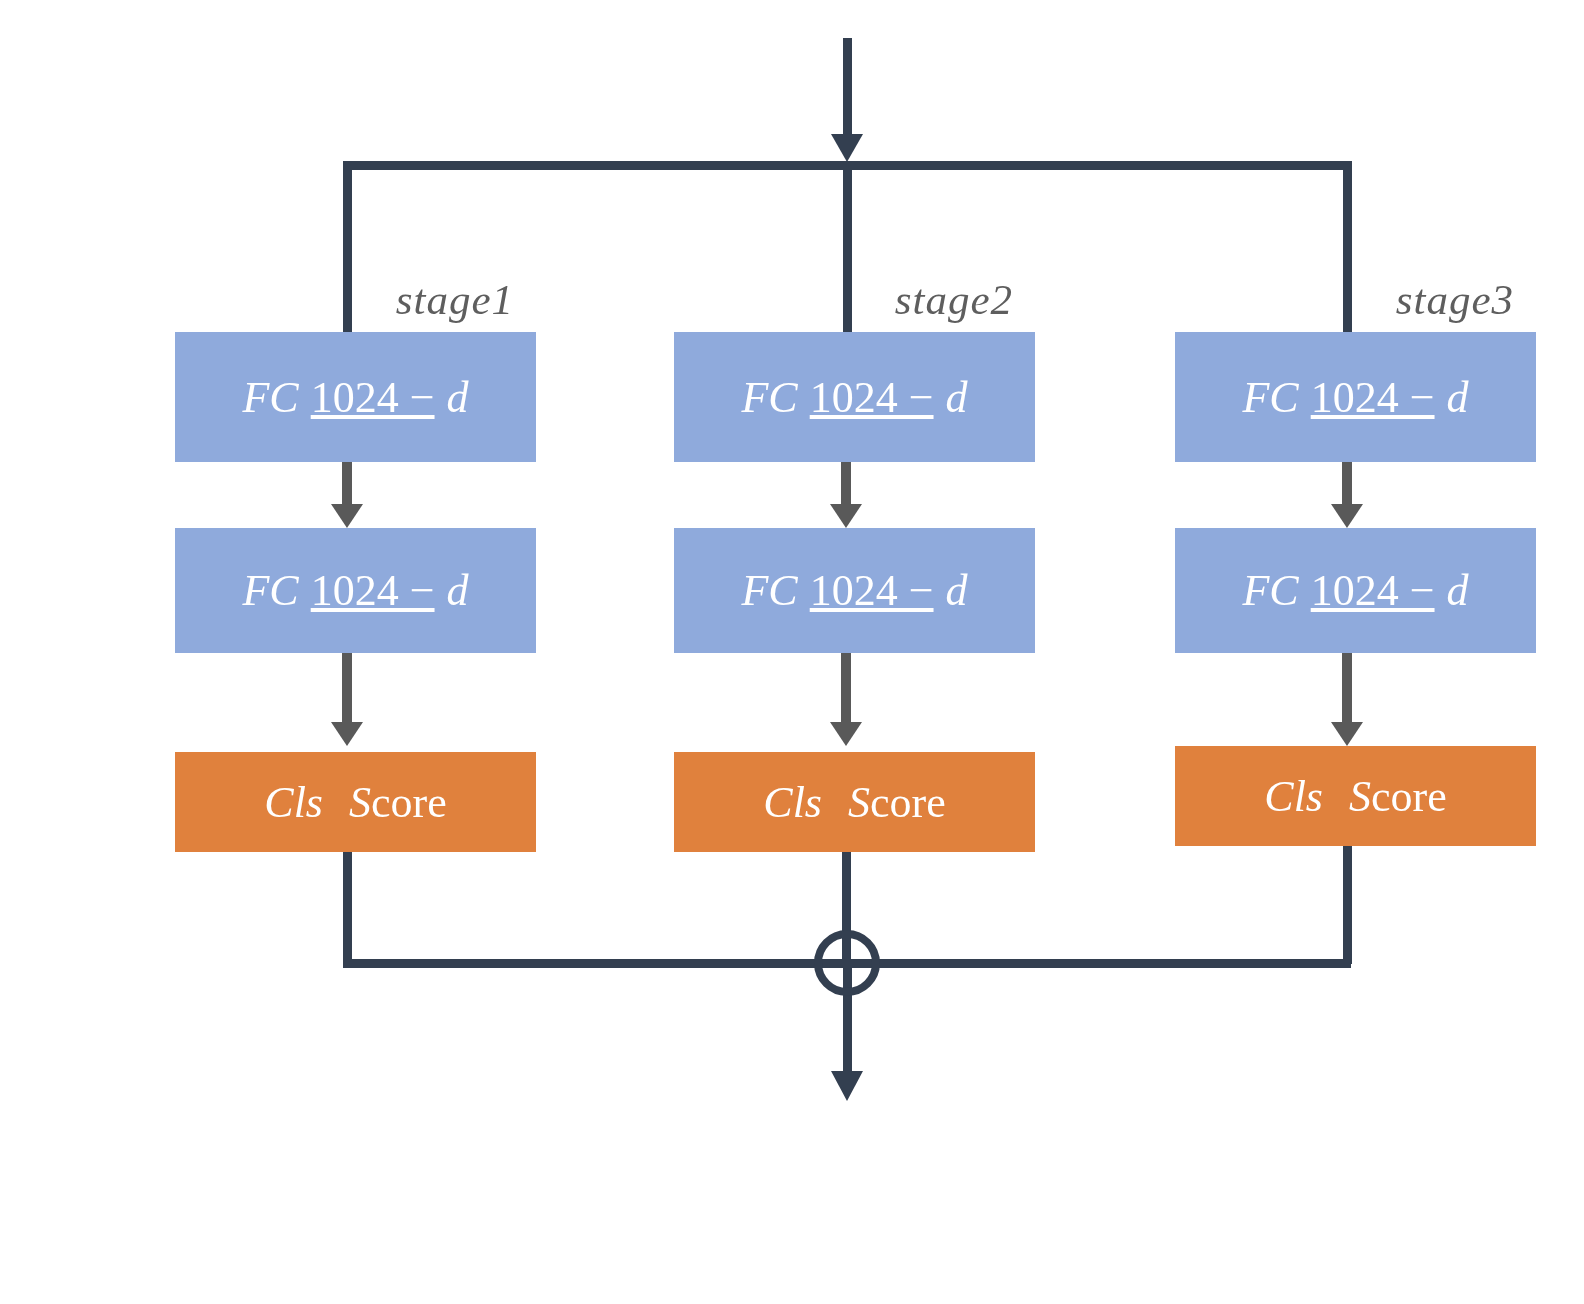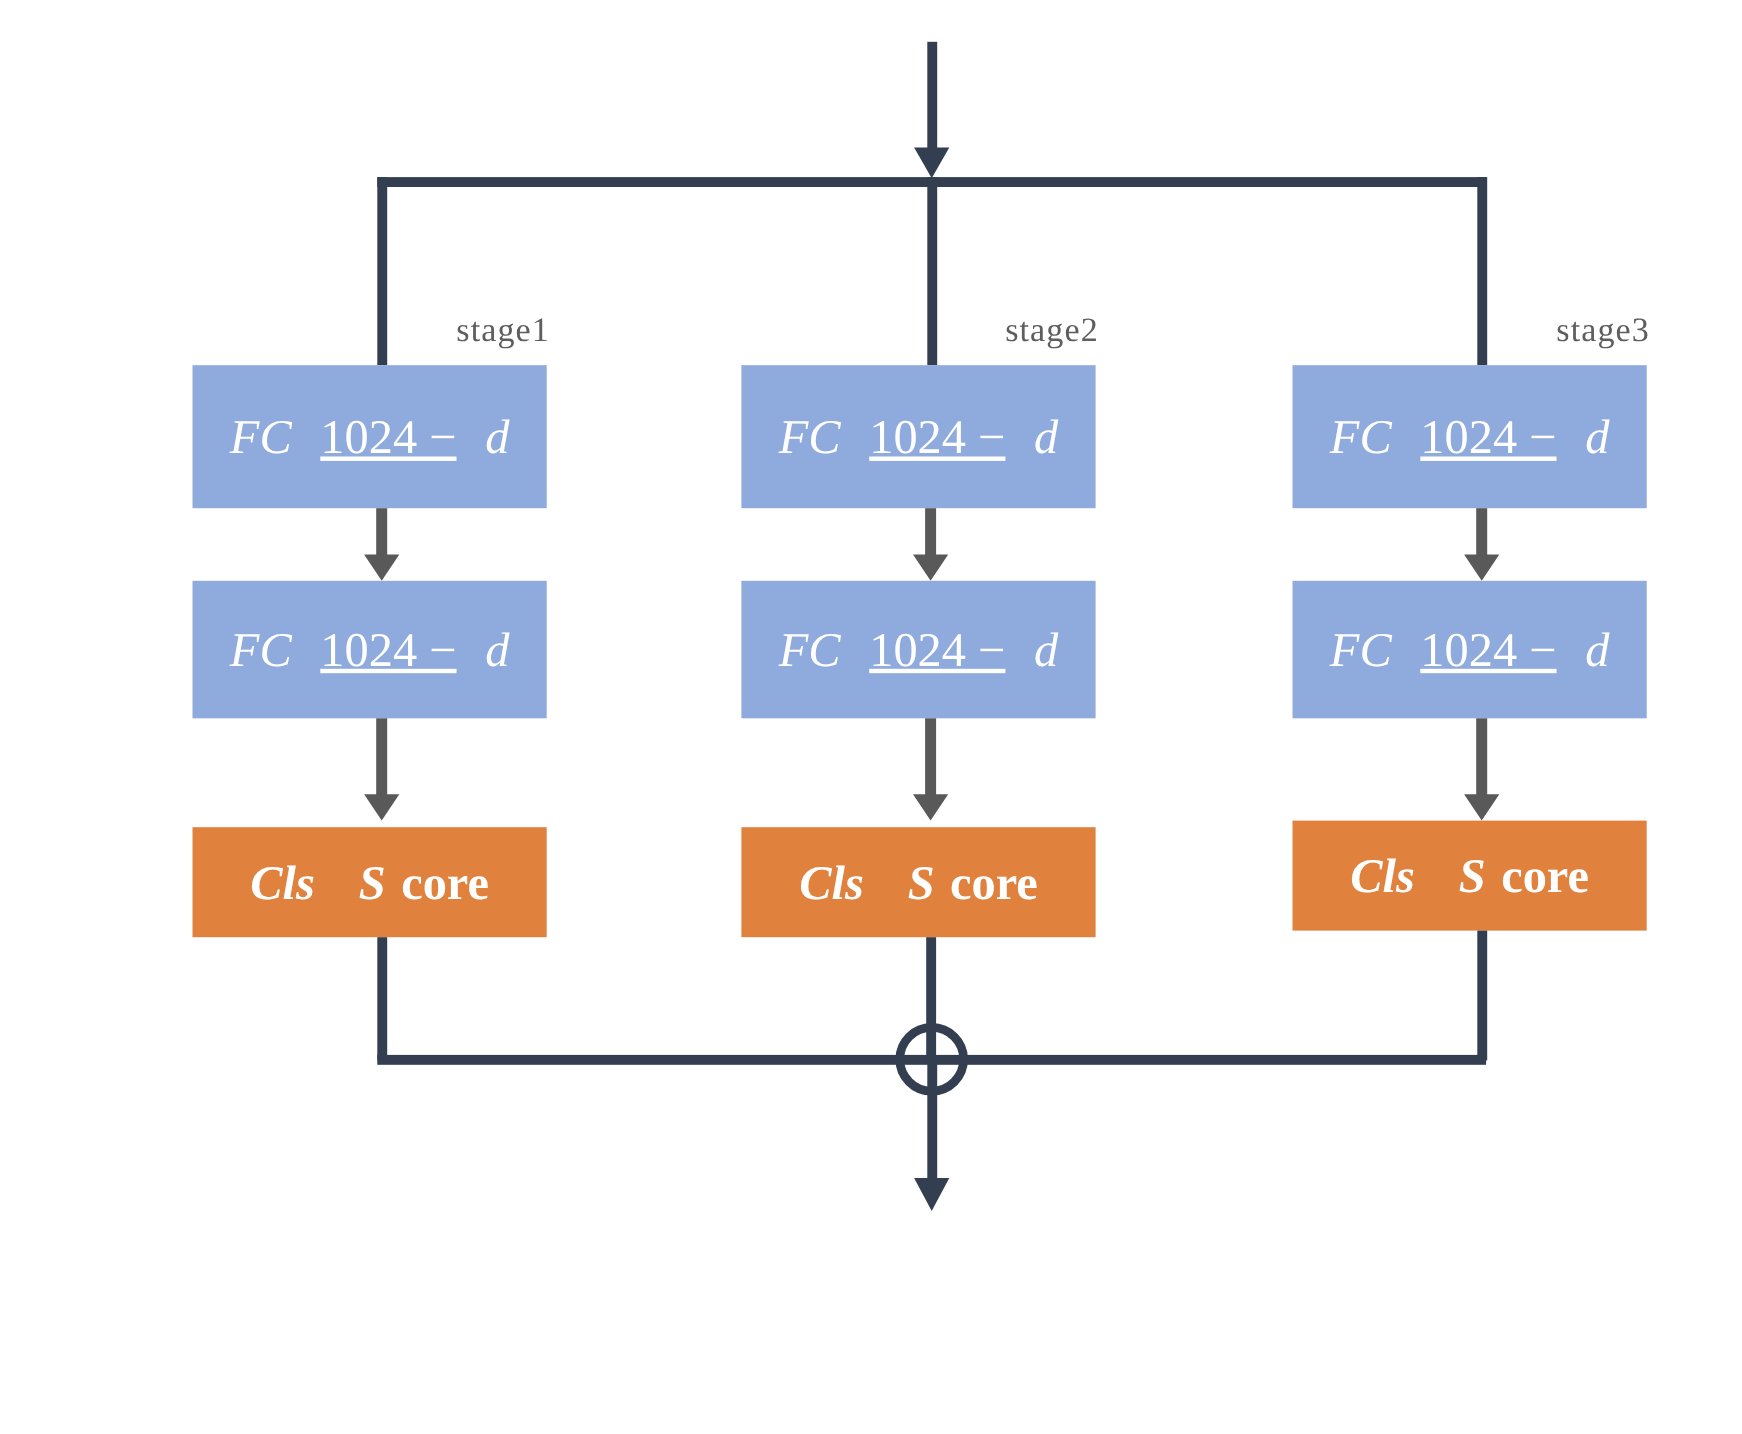--- a/index.html
+++ b/index.html
@@ -35,32 +35,32 @@
     border:8px solid var(--line_navy);
     border-radius:50%;
     background:transparent;
   }
   
   .column{position:absolute;top:0;width:345px;height:100%;}
   #col1{left:175px;}
   #col2{left:674px;}
   #col3{left:1175px;}
   .stage-label{
-    position:absolute;top:276px;right:20px;
-    font-size:31px;line-height:48px;
+    position:absolute;top:276px;right:6px;
+    font-style:italic;font-size:43px;line-height:48px;
     color:var(--label_gray);letter-spacing:1px;
   }
   .block{
-    position:absolute;left:0;width:322px;
+    position:absolute;left:0;width:361px;
     display:flex;align-items:center;justify-content:center;
-    color:var(--text_white);font-size:44px;white-space:pre;gap:14px;
+    color:var(--text_white);font-size:44px;white-space:pre;
   }
   .fc1{top:332px;height:130px;background:var(--block_blue);}
   .fc2{top:528px;height:125px;background:var(--block_blue);}
-  .cls{top:752px;height:100px;background:var(--block_orange);font-weight:bold;}
+  .cls{top:752px;height:100px;background:var(--block_orange);}
   #col3 .cls{top:746px;}
   .it{font-style:italic;}
   .fc-body{margin:0 12px;text-decoration:underline;}
   .cls-s{margin-left:26px;}
   
   .arrowA-stem{left:167px;top:462px;width:10px;height:46px;}
   .arrowA-head{left:156px;top:504px;}
   .arrowB-stem{left:167px;top:653px;width:10px;height:71px;}
   .arrowB-head{left:156px;top:722px;}
   .connector{left:168px;top:852px;width:9px;height:112px;}

